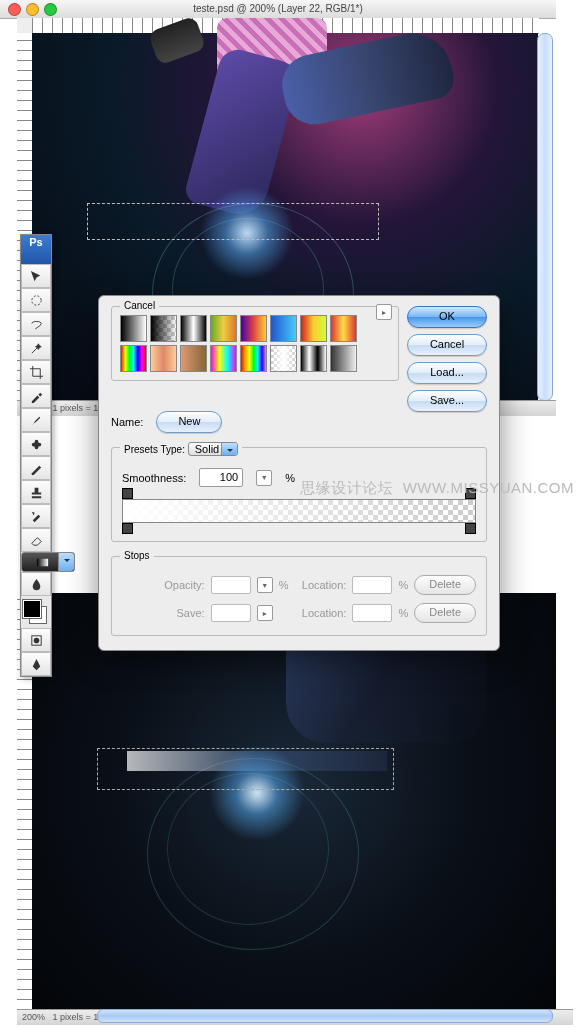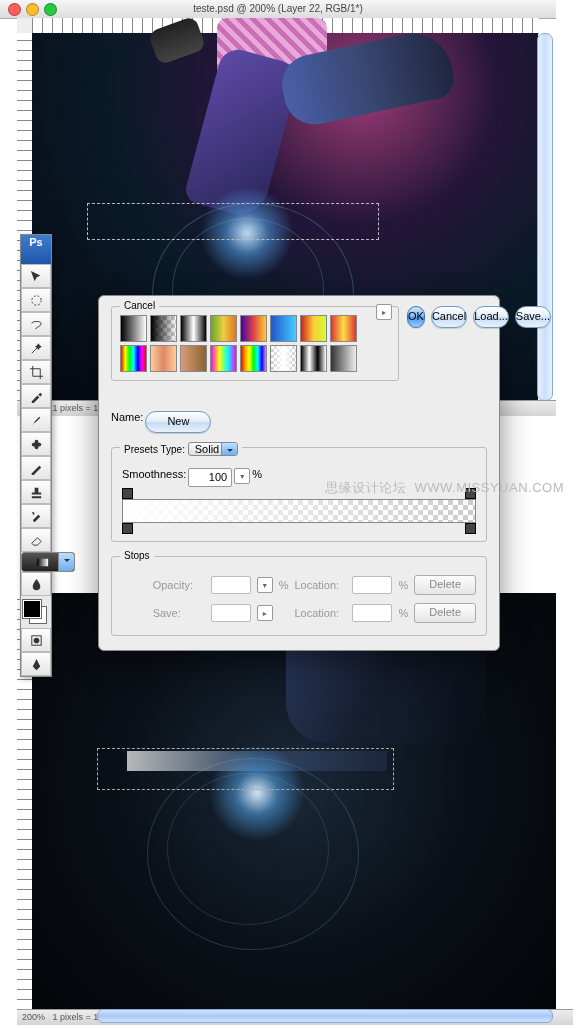--- a/index.html
+++ b/index.html
@@ -57,40 +57,40 @@
 .p7{background:linear-gradient(90deg,#c22,#fc3,#cf3)}
 .p8{background:linear-gradient(90deg,#d33,#fd4,#d33)}
 .p9{background:linear-gradient(90deg,red,#ff0,#0f0,#0ff,#00f,#f0f,red)}
 .p10{background:linear-gradient(90deg,#fc9,#d86,#fc9)}
 .p11{background:linear-gradient(90deg,#d97,#863)}
 .p12{background:linear-gradient(90deg,#f0f,#ff0,#0ff,#f0f)}
 .p13{background:linear-gradient(90deg,red,orange,#ff0,#0f0,#0ff,#00f,violet)}
 .p14{background:linear-gradient(90deg,transparent,#fff,transparent),repeating-conic-gradient(#ccc 0 25%,#fff 0 50%) 0 0/6px 6px}
 .p15{background:linear-gradient(90deg,#000,#fff,#000,#fff)}
 .p16{background:linear-gradient(90deg,#333,#eee)}
-.btns{position:absolute;top:10px;right:12px;width:80px;display:flex;flex-direction:row;gap:6px}
+.btns{position:absolute;top:10px;right:12px;width:80px;display:flex;flex-direction:column;gap:6px}
 .aqua-btn{height:20px;border-radius:11px;border:1px solid #6c9cc8;background:linear-gradient(#fefefe,#e3edf8 48%,#c6dcf3 52%,#e8f1fc);text-align:center;line-height:19px;font-size:11px;box-shadow:0 1px 1px rgba(0,0,0,.15)}
 .aqua-btn.def{border-color:#3874c8;background:linear-gradient(#cfe7ff,#7db8f5 48%,#4797ee 52%,#9ccdfb);font-weight:normal}
-.row{display:flex;gap:2px;margin-top:12px}
+.row{display:flex;align-items:center;gap:13px;margin-top:12px}
 .in{background:#fff;border:1px solid #999;border-radius:2px;height:17px;padding:0 4px;font-size:11px;line-height:17px}
 .sel{background:linear-gradient(#fefefe,#ddd);border:1px solid #888;border-radius:3px;height:18px;padding:0 18px 0 6px;font-size:11px;line-height:17px;position:relative}
 .sel::after{content:"";position:absolute;right:0;top:0;width:15px;height:100%;background:linear-gradient(#bde0ff,#6fb0f0);border-left:1px solid #888;border-radius:0 3px 3px 0}
 .sel::before{content:"";position:absolute;right:4px;top:6px;width:0;height:0;border:3px solid transparent;border-top-color:#234;z-index:1}
 .fieldset{border:1px solid #bbb;border-radius:3px;padding:10px 10px 12px 10px;margin-top:14px;position:relative}
 .fs-label{position:absolute;top:-7px;left:8px;background:#ededed;padding:0 4px;font-size:10px}
 .gradbar{height:22px;border:1px solid #888;background:linear-gradient(90deg,#fff,rgba(255,255,255,0)),repeating-conic-gradient(#ccc 0 25%,#fff 0 50%) 0 0/10px 10px;margin:6px 0;position:relative}
 .stop{position:absolute;width:9px;height:9px;background:#444;border:1px solid #000}
 .stop.top{top:-11px}
 .stop.bot{bottom:-11px}
-.pill{height:18px;border-radius:3px;border:1px solid #aaa;background:linear-gradient(#fdfdfd,#e5e5e5);padding:0 14px;line-height:17px;font-size:11px;color:#888}
+.pill{height:18px;border-radius:10px;border:1px solid #aaa;background:linear-gradient(#fdfdfd,#e5e5e5);padding:0 14px;line-height:17px;font-size:11px;color:#888}
 .stops-row{display:flex;align-items:center;gap:6px;margin-top:8px;color:#999;font-size:11px;justify-content:flex-end}
-.lbl{width:52px}
+.lbl{text-align:right;width:52px}
 .small-in{width:38px;height:16px;background:#fff;border:1px solid #bbb;border-radius:2px}
 .arrowbtn{width:14px;height:14px;border:1px solid #999;background:#fff;display:inline-flex;align-items:center;justify-content:center;font-size:8px;color:#666;border-radius:2px}
-.watermark{position:absolute;top:479px;right:24px;font-size:13px;color:#bbb;letter-spacing:.5px;z-index:20}
+.watermark{position:absolute;top:479px;right:14px;font-size:15px;color:#bbb;letter-spacing:.5px;z-index:20}
 </style>
 </head>
 <body>
 
 <div class="doc1">
   <div class="titlebar">
     <span>teste.psd @ 200% (Layer 22, RGB/1*)</span>
   </div>
   <div class="traffic">
     <span class="tc"></span>

